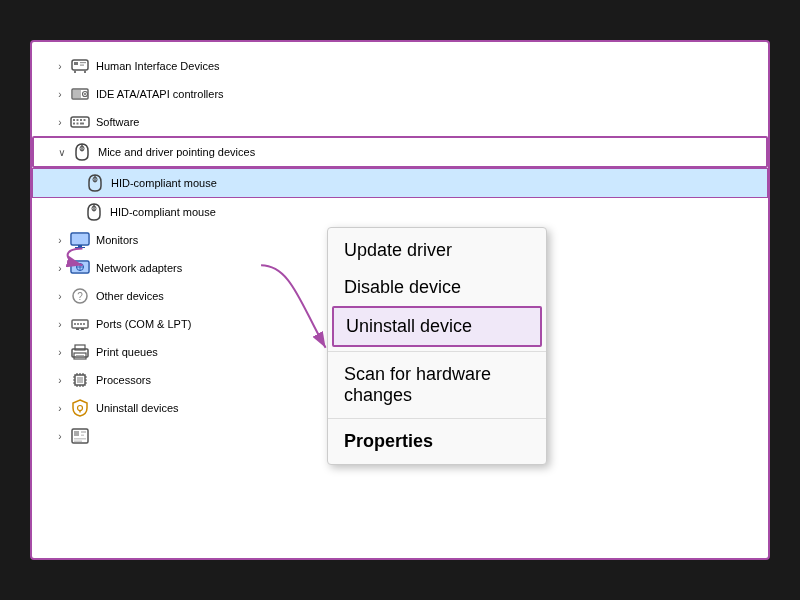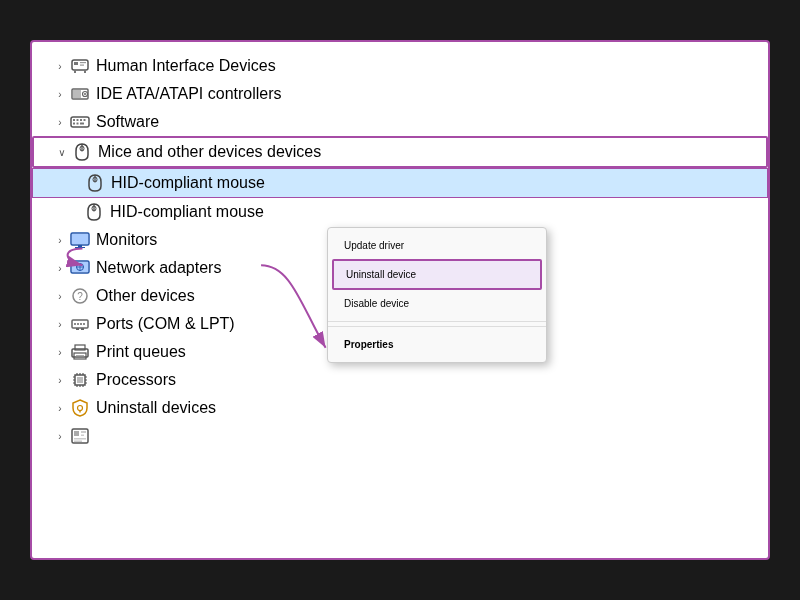--- a/index.html
+++ b/index.html
@@ -63,21 +63,21 @@
       height: 20px;
       margin-right: 6px;
       flex-shrink: 0;
       display: inline-flex;
       align-items: center;
       justify-content: center;
       font-size: 14px;
     }
 
     .device-label {
-      font-size: 16px;
+      font-size: 11px;
     }
 
     
     .device-item.child {
       padding-left: 52px;
     }
 
     
     .device-item.parent-highlighted {
       border: 2px solid #a64ca6;
@@ -93,21 +93,21 @@
       background: #f9f9f9;
       border: 1px solid #ccc;
       box-shadow: 3px 3px 8px rgba(0,0,0,0.25);
       border-radius: 4px;
       z-index: 100;
       padding: 4px 0;
     }
 
     .context-menu-item {
       padding: 8px 16px;
-      font-size: 10px;
+      font-size: 18px;
       color: #000;
       cursor: pointer;
     }
 
     .context-menu-item.highlighted {
       border: 2px solid #a64ca6;
       border-radius: 2px;
       background: #f0e8f8;
       margin: 0 4px;
       padding: 8px 12px;
@@ -195,21 +195,21 @@
 
     <li class="device-item parent-highlighted">
       <span class="expand-icon">∨</span>
       <span class="device-icon icon-mouse">
         <svg width="14" height="18" viewBox="0 0 14 18">
             <path d="M7 1 C3 1 1 4 1 8 L1 12 C1 15 3 17 7 17 C11 17 13 15 13 12 L13 8 C13 4 11 1 7 1Z" fill="none" stroke="#444" stroke-width="1.5"></path>
             <line x1="7" y1="1" x2="7" y2="8" stroke="#444" stroke-width="1.2"></line>
             <ellipse cx="7" cy="5.5" rx="2" ry="2.5" fill="none" stroke="#444" stroke-width="1"></ellipse>
           </svg>
       </span>
-      <span class="device-label">Mice and other devices devices</span>
+      <span class="device-label">Mice and driver pointing devices</span>
     </li>
 
     <li class="device-item child highlighted">
       <span class="device-icon icon-mouse">
         <svg width="14" height="18" viewBox="0 0 14 18">
             <path d="M7 1 C3 1 1 4 1 8 L1 12 C1 15 3 17 7 17 C11 17 13 15 13 12 L13 8 C13 4 11 1 7 1Z" fill="none" stroke="#444" stroke-width="1.5"></path>
             <line x1="7" y1="1" x2="7" y2="8" stroke="#444" stroke-width="1.2"></line>
             <ellipse cx="7" cy="5.5" rx="2" ry="2.5" fill="none" stroke="#444" stroke-width="1"></ellipse>
           </svg>
       </span>
@@ -340,23 +340,24 @@
             <rect x="3" y="10" width="12" height="1.5" fill="#ccc"></rect>
             <rect x="3" y="12.5" width="8" height="1.5" fill="#ccc"></rect>
           </svg>
       </span>
     </li>
 
   </ul>
 
   <div class="context-menu">
     <div class="context-menu-item">Update driver</div>
+    <div class="context-menu-item">Disable device</div>
     <div class="context-menu-item highlighted">Uninstall device</div>
-    <div class="context-menu-item">Disable device</div>
     <div class="context-menu-divider"></div>
+    <div class="context-menu-item">Scan for hardware changes</div>
     <div class="context-menu-divider"></div>
     <div class="context-menu-item bold">Properties</div>
   </div>
 
   <svg class="annotations-svg" viewBox="0 0 740 520">
 
     <defs>
       <marker id="arrowhead1" markerWidth="8" markerHeight="6" refX="8" refY="3" orient="auto">
         <polygon points="0 0, 8 3, 0 6" fill="#a64ca6"></polygon>
       </marker>

